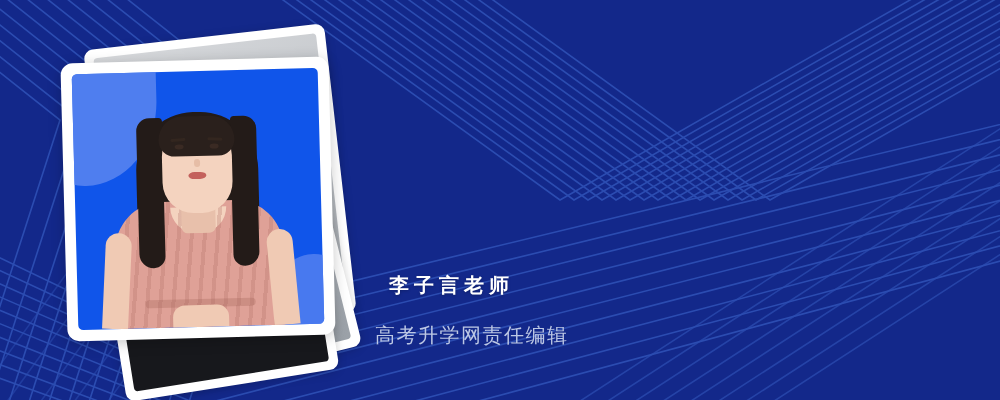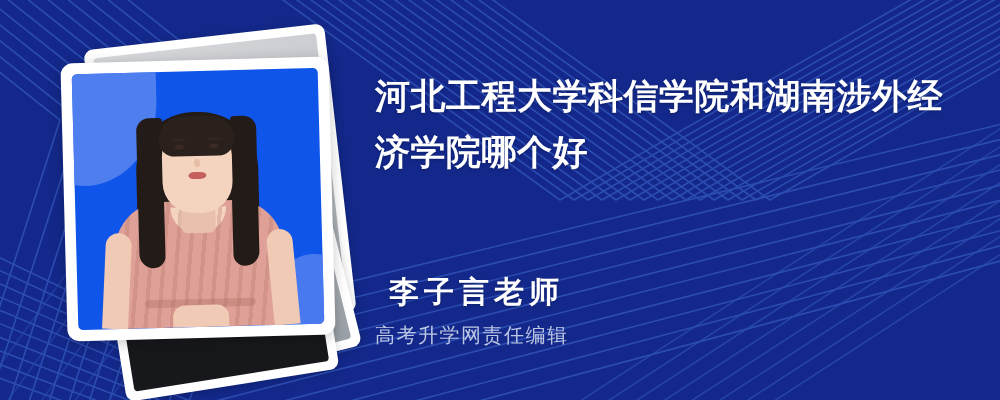--- a/index.html
+++ b/index.html
@@ -209,21 +209,21 @@
     font-size:35px;
     font-weight:bold;
     line-height:56px;
     letter-spacing:.5px;
     text-shadow:0 1px 3px rgba(0,0,0,.25);
   }
   #author-name {
     position:absolute;
     left:14px; top:272px;
     color:#ffffff;
-    font-size:30px;
+    font-size:20px;
     font-weight:bold;
     letter-spacing:5px;
     text-shadow:0 1px 3px rgba(0,0,0,.25);
   }
   #author-role {
     position:absolute;
     left:0px; top:322px;
     color:#bcc7e4;
     font-size:20px;
     font-weight:normal;
@@ -351,20 +351,19 @@
           <div class="p-eye l"></div>
           <div class="p-eye r"></div>
           <div class="p-nose"></div>
           <div class="p-lip"></div>
         </div>
       </div>
     </div>
   </div>
 
   <div id="text-col">
-    <div id="headline">河北工程大学科信学院和湖南涉外经济学院哪个好</div>
 
     <div id="author-name">李子言老师</div>
 
     <div id="author-role">高考升学网责任编辑</div>
   </div>
 
 </div>
 
 </body></html>

